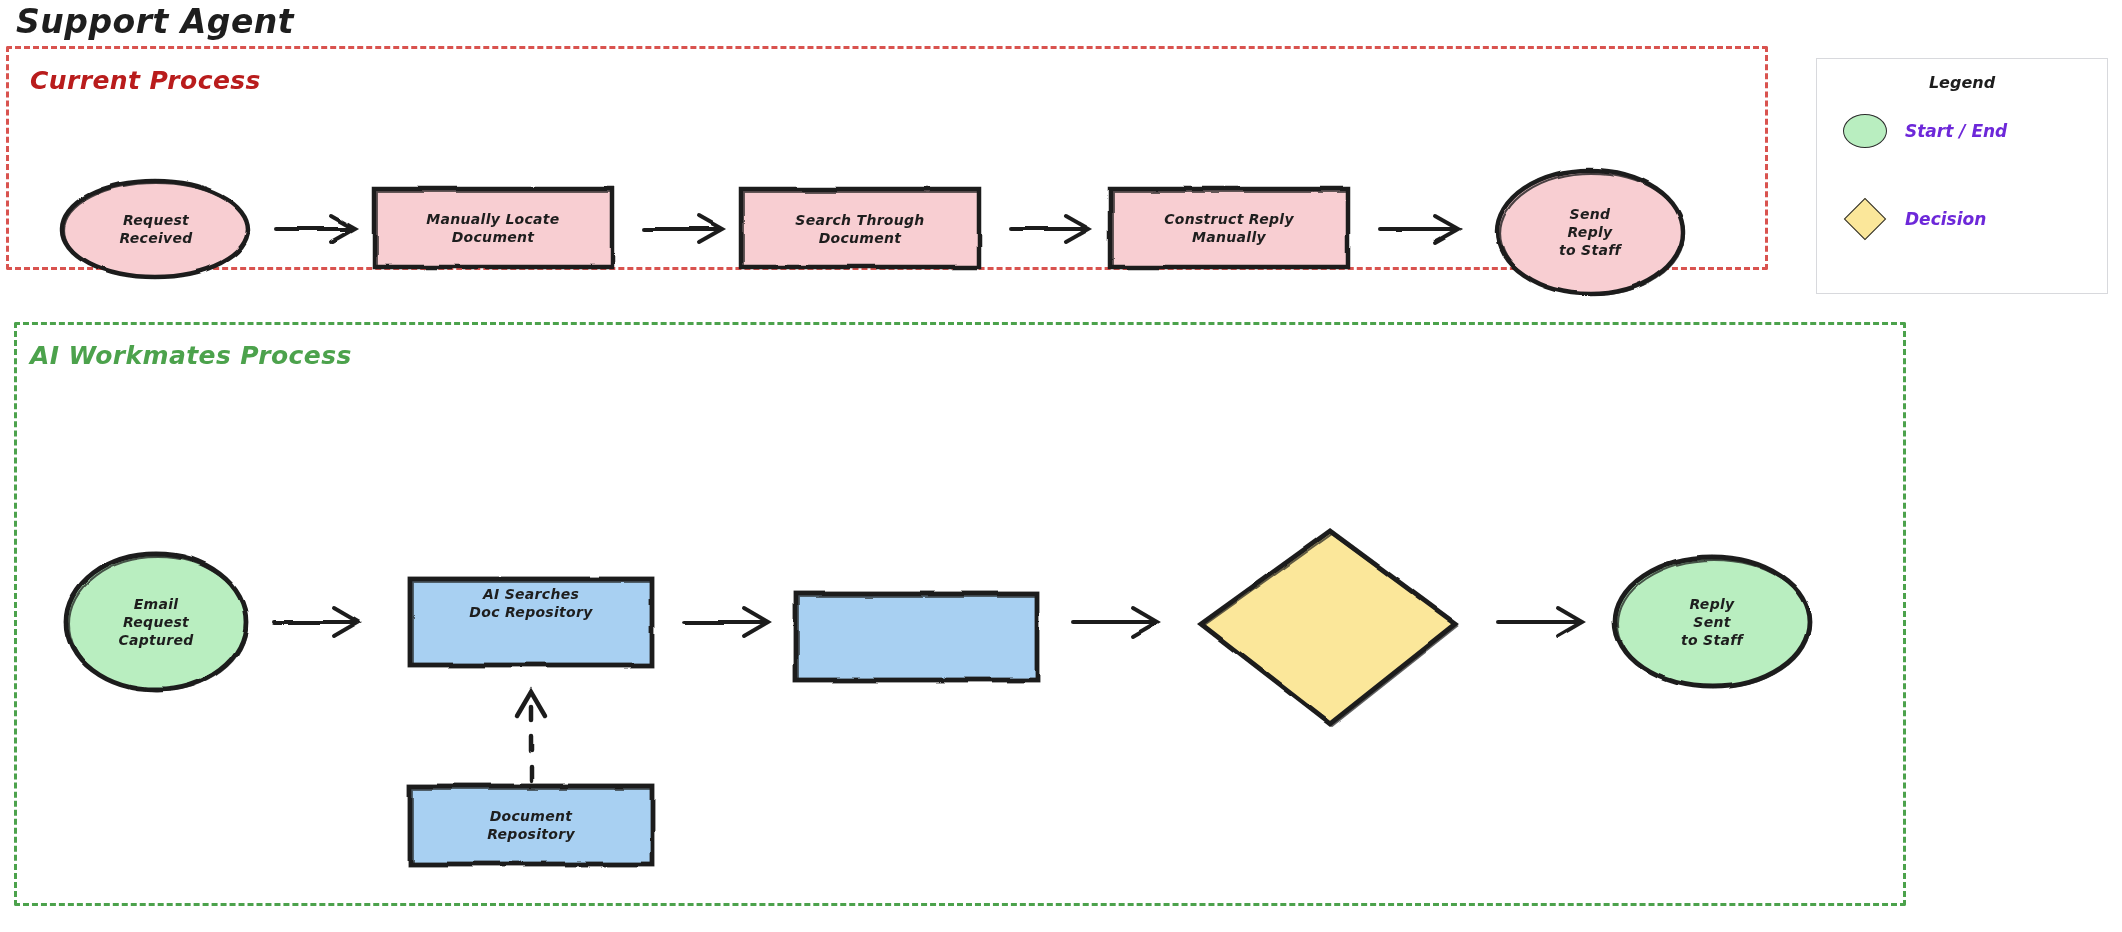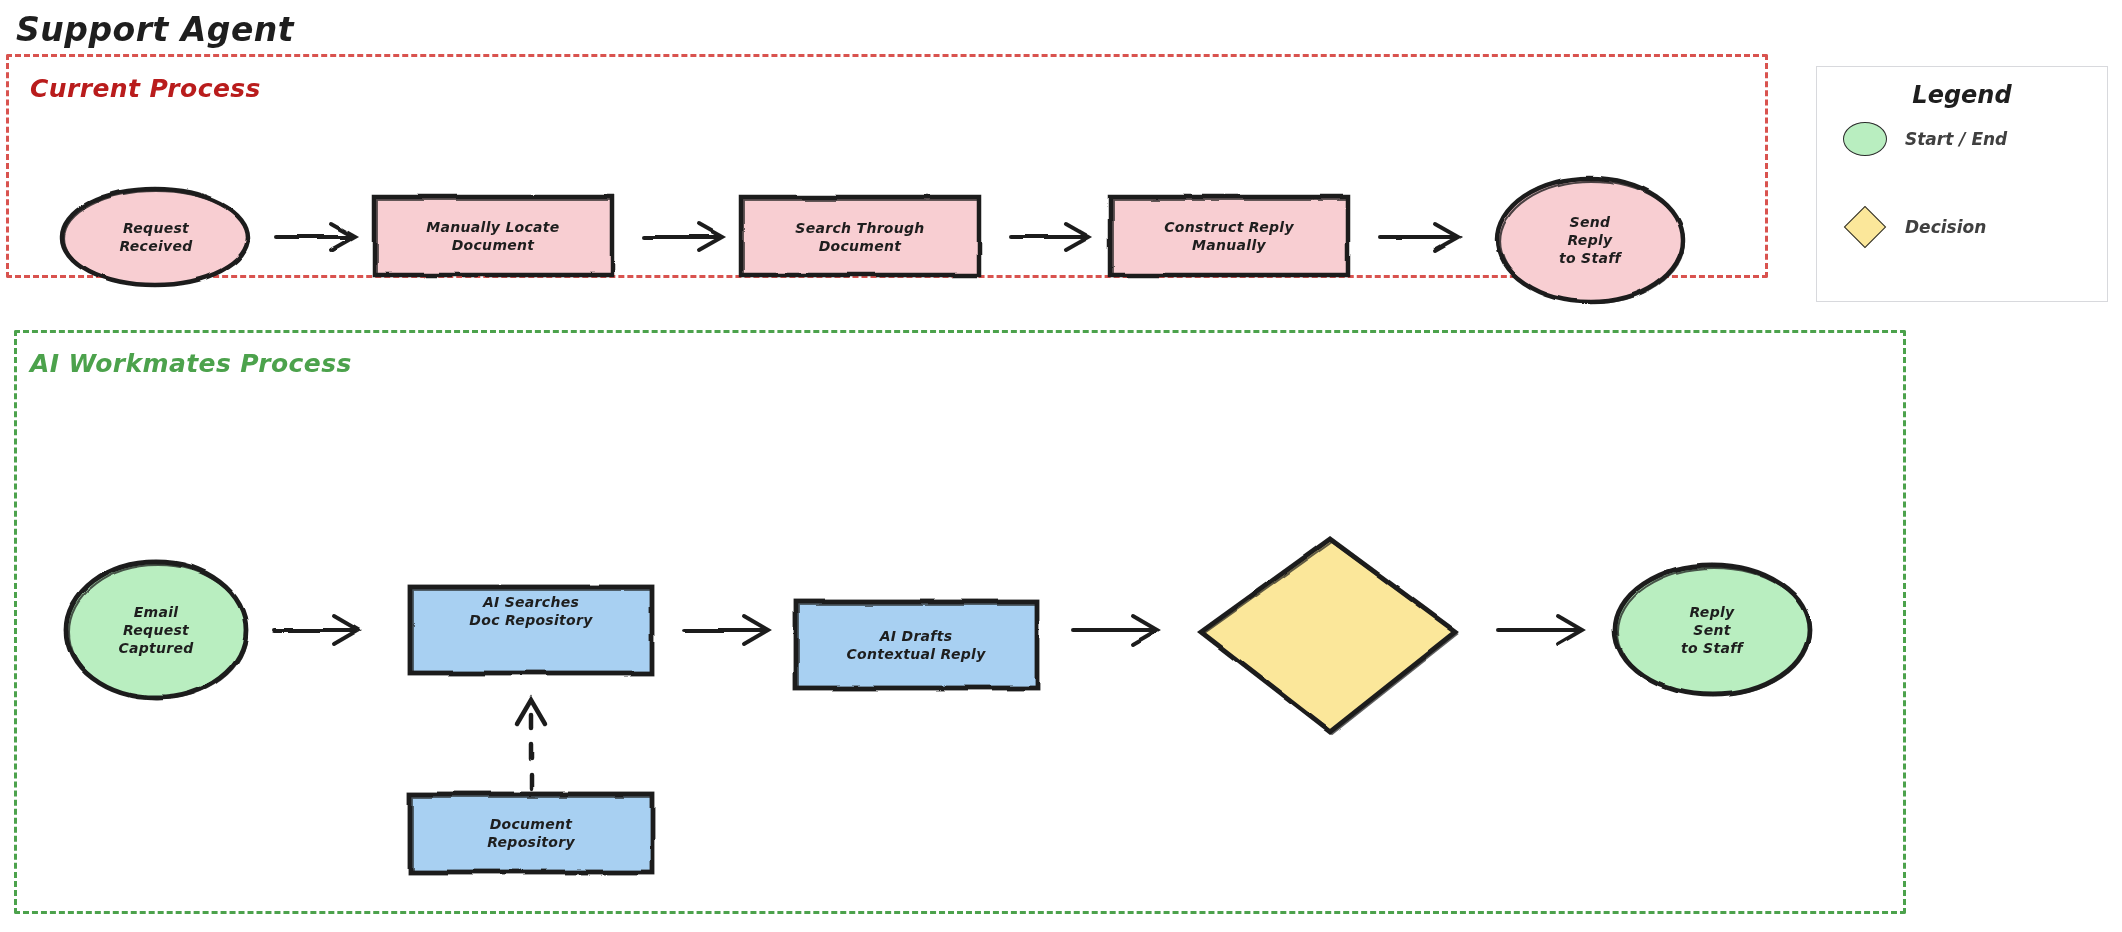--- a/index.html
+++ b/index.html
@@ -1,20 +1,20 @@
 <!DOCTYPE html>
 <html><head>
 <meta charset="utf-8">
 <style>
   html,body{margin:0;padding:0;background:#ffffff;}
   body{
     width:2122px;height:932px;position:relative;overflow:hidden;
     font-family:"DejaVu Sans","Liberation Sans",sans-serif;
   }
-  .canvas{position:absolute;inset:0;margin-top:8px;}
+  .canvas{position:absolute;inset:0;}
   svg.layer{position:absolute;left:0;top:0;width:2122px;height:932px;overflow:visible;}
   #page-title{
     position:absolute;left:16px;top:2px;
     font-size:33px;font-style:italic;font-weight:700;color:#1e1e1e;
     letter-spacing:.5px;
   }
   .lane-title{
     position:absolute;font-size:25px;font-style:italic;font-weight:700;
     letter-spacing:.4px;
   }
@@ -36,25 +36,25 @@
     pointer-events:none;white-space:pre-line;
   }
 
   
   #legend-box{
     position:absolute;left:1816px;top:58px;width:292px;height:236px;
     box-sizing:border-box;background:#ffffff;border:1px solid #d8d9dd;
   }
   #legend-title{
     position:absolute;left:0;right:0;top:14px;text-align:center;
-    font-size:24px;font-style:italic;font-weight:600;color:#1e1e1e;
+    font-size:16px;font-style:italic;font-weight:600;color:#1e1e1e;
   }
   .legend-row{position:absolute;left:22px;right:12px;height:40px;display:flex;align-items:center;}
   .legend-row .swatch{width:52px;flex:0 0 52px;display:flex;align-items:center;justify-content:center;}
-  .legend-row .lbl{margin-left:14px;font-size:17px;font-style:italic;font-weight:600;color:#404040;}
+  .legend-row .lbl{margin-left:14px;font-size:17px;font-style:italic;font-weight:600;color:#6d28d9;}
   #legend-row-0{top:52px;}
   #legend-row-1{top:96px;}
   #legend-row-2{top:140px;}
   .sw-circle{width:42px;height:32px;border-radius:50%;border:1.6px solid #2b2b2b;}
   .sw-rect{width:38px;height:34px;border:1.6px solid #2b2b2b;}
   .sw-diamond{width:28px;height:28px;border:1.6px solid #2b2b2b;transform:rotate(45deg);}
 </style>
 </head>
 <body>
 
@@ -188,22 +188,20 @@
 Manually</div>
   <div class="node-label" style="left:1497px;top:183px;width:186px;height:98px;">Send
 Reply
 to Staff</div>
 
   <div class="node-label" style="left:66px;top:570px;width:180px;height:104px;">Email
 Request
 Captured</div>
   <div class="node-label" style="left:410px;top:560px;width:242px;height:86px;">AI Searches
 Doc Repository</div>
-  <div class="node-label" style="left:795px;top:594px;width:242px;height:86px;">AI Drafts
-Contextual Reply</div>
   <div class="node-label" style="left:1622px;top:570px;width:180px;height:104px;">Reply
 Sent
 to Staff</div>
   <div class="node-label" style="left:410px;top:786px;width:242px;height:78px;">Document
 Repository</div>
 
   <div id="legend-box">
     <div id="legend-title">Legend</div>
 
     <div class="legend-row" id="legend-row-0">

